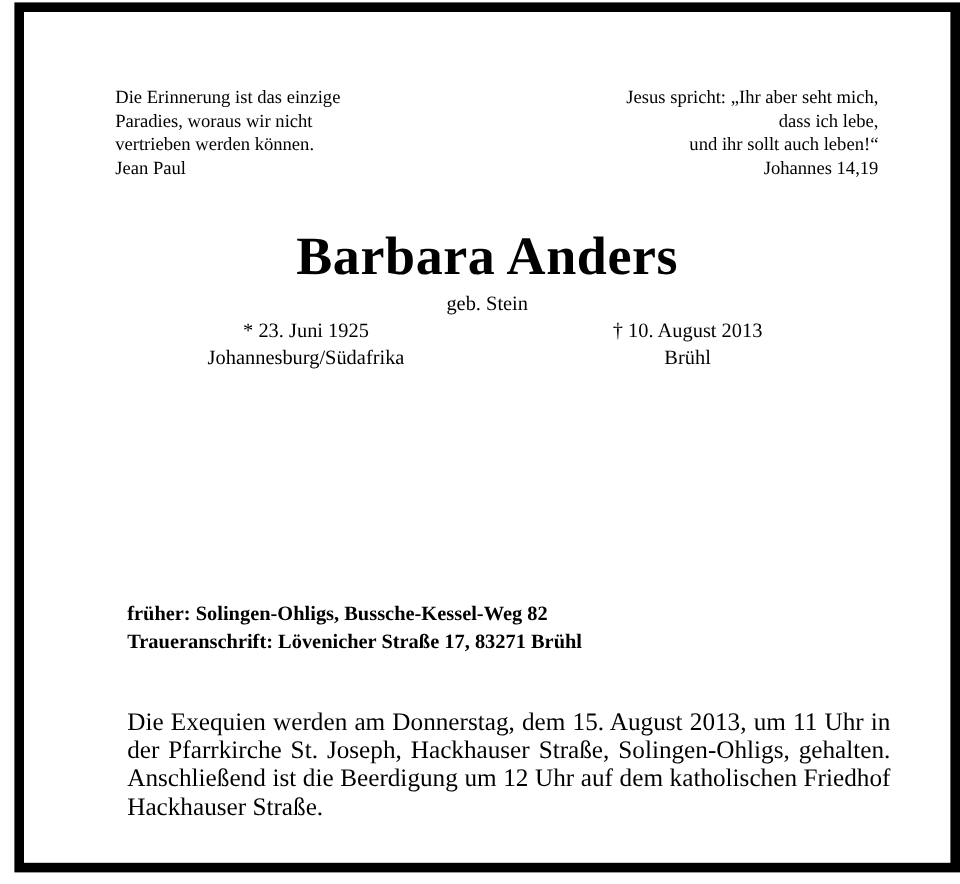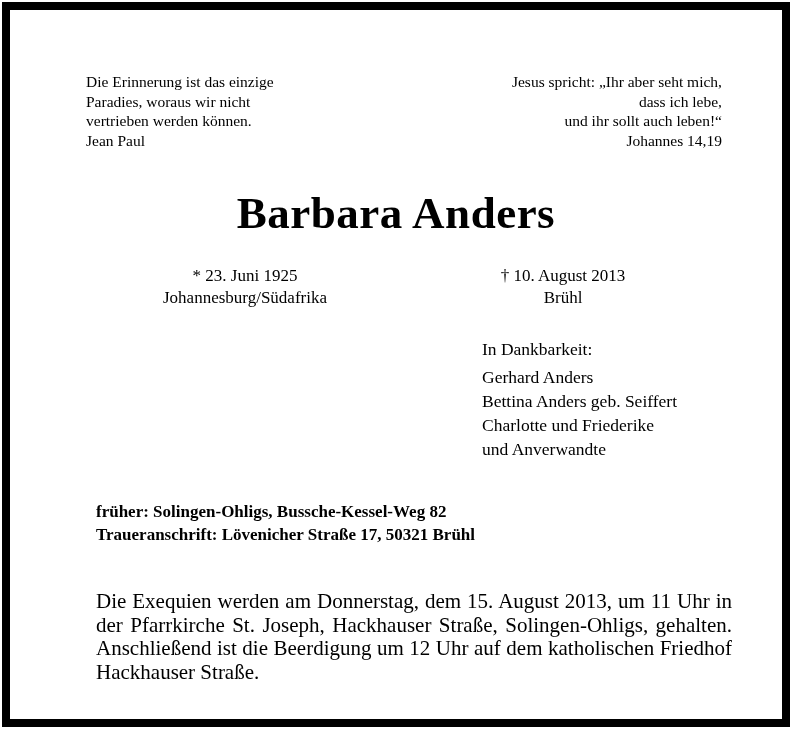--- a/index.html
+++ b/index.html
@@ -12,21 +12,21 @@
     width: 800px;
     height: 737px;
     font-family: "Liberation Serif", "DejaVu Serif", serif;
     color: #000000;
     -webkit-font-smoothing: antialiased;
   }
 
   
   .notice-frame {
     position: absolute;
-    left: 2px;
+    left: 12px;
     top: 2px;
     width: 788px;
     height: 725px;
     border: 8px solid #000000;
     box-sizing: border-box;
     background: #ffffff;
   }
   .notice-inner {
     position: relative;
     width: 100%;
@@ -151,42 +151,36 @@
 vertrieben werden können.
 Jean Paul</div>
       <div class="quote quote-right">Jesus spricht: „Ihr aber seht mich,
 dass ich lebe,
 und ihr sollt auch leben!“
 Johannes 14,19</div>
     </div>
 
     <div class="name-block">
       <div class="deceased-name">Barbara Anders</div>
+      <div class="maiden-name">geb. Stein</div>
     </div>
 
     <div class="dates-row">
       <div class="date-col">
         <span class="date-line">* 23. Juni 1925</span>
         <span class="place-line">Johannesburg/Südafrika</span>
       </div>
       <div class="date-col">
         <span class="date-line">† 10. August 2013</span>
         <span class="place-line">Brühl</span>
       </div>
     </div>
 
-    <div class="survivors">
-      <div class="survivors-heading">In Dankbarkeit:</div>
-      <span class="survivor-line">Gerhard Anders</span>
-      <span class="survivor-line">Bettina Anders geb. Seiffert</span>
-      <span class="survivor-line">Charlotte und Friederike</span>
-      <span class="survivor-line">und Anverwandte</span>
-    </div>
 
     <div class="addresses">
       <span class="address-line">früher: Solingen-Ohligs, Bussche-Kessel-Weg 82</span>
-      <span class="address-line">Traueranschrift: Lövenicher Straße 17, 50321 Brühl</span>
+      <span class="address-line">Traueranschrift: Lövenicher Straße 17, 83271 Brühl</span>
     </div>
 
     <p class="closing">Die Exequien werden am Donnerstag, dem 15. August 2013, um 11 Uhr in der Pfarrkirche St. Joseph, Hackhauser Straße, Solingen-Ohligs, gehalten. Anschließend ist die Beerdigung um 12 Uhr auf dem katholischen Friedhof Hackhauser Straße.</p>
 
   </div>
 </div>
 
 </body></html>

